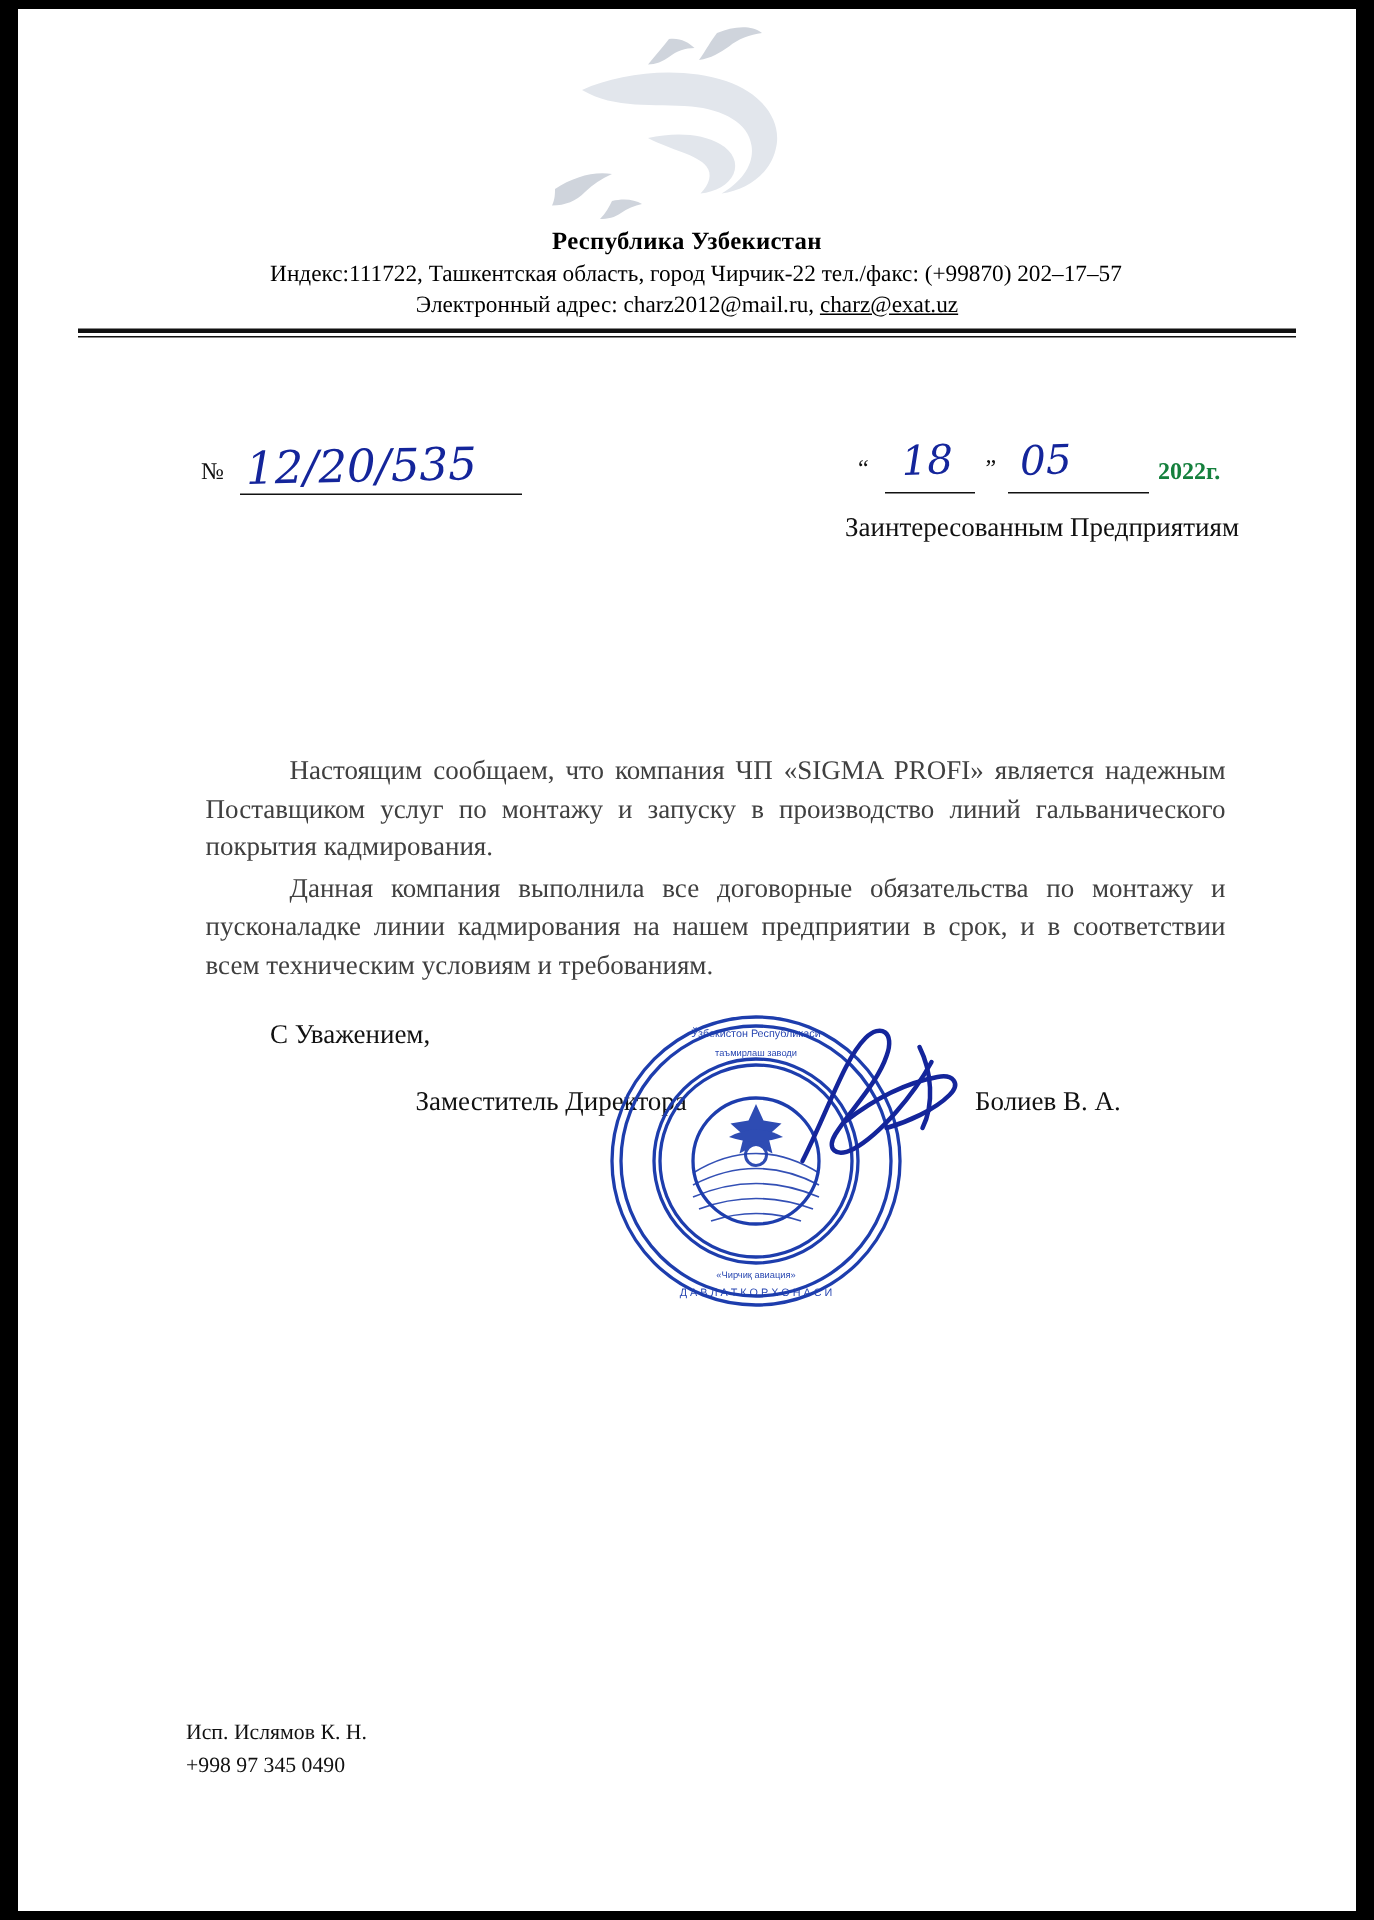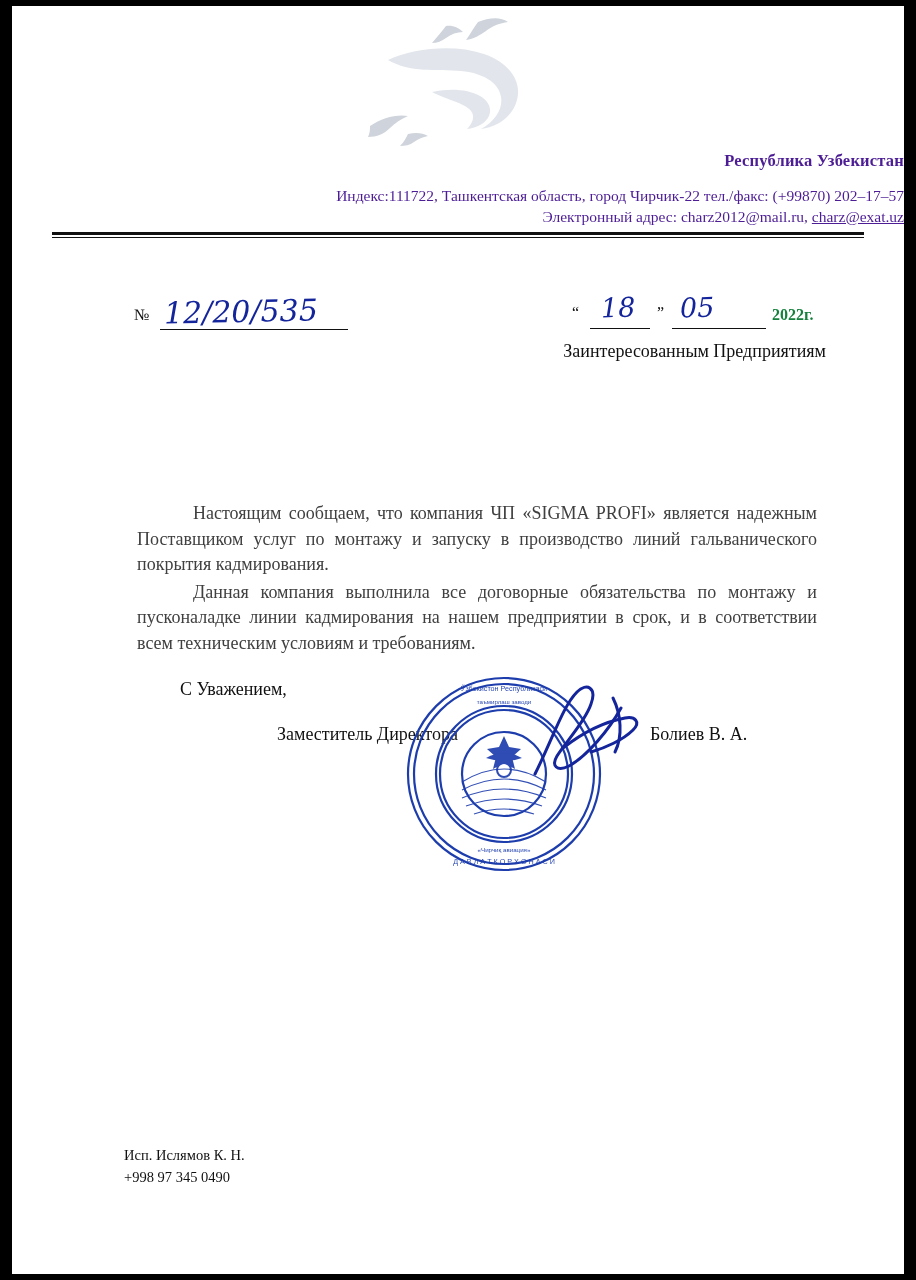--- a/index.html
+++ b/index.html
@@ -35,38 +35,38 @@
     position: relative;
     height: 145px;
   }
   .logo-svg {
     position: absolute;
     left: 50%;
     transform: translateX(-50%);
     top: 8px;
   }
   .head-line {
-    text-align: right;
-    color: #4c1d95;
+    text-align: center;
+    color: #000000;
     line-height: 1.22;
   }
   .head-country {
     font-size: 16.5px;
     font-weight: bold;
     letter-spacing: .2px;
   }
   .head-org {
     font-size: 17.5px;
     font-weight: bold;
     letter-spacing: .1px;
     margin-top: 2px;
   }
   .head-addr {
     font-size: 15.5px;
-    margin-top: 16px;
+    margin-top: 3px;
     padding-left: 12px;
   }
   .head-email {
     font-size: 15.5px;
     margin-top: 2px;
   }
   .head-email .underlined {
     text-decoration: underline;
   }
   .head-codes {

